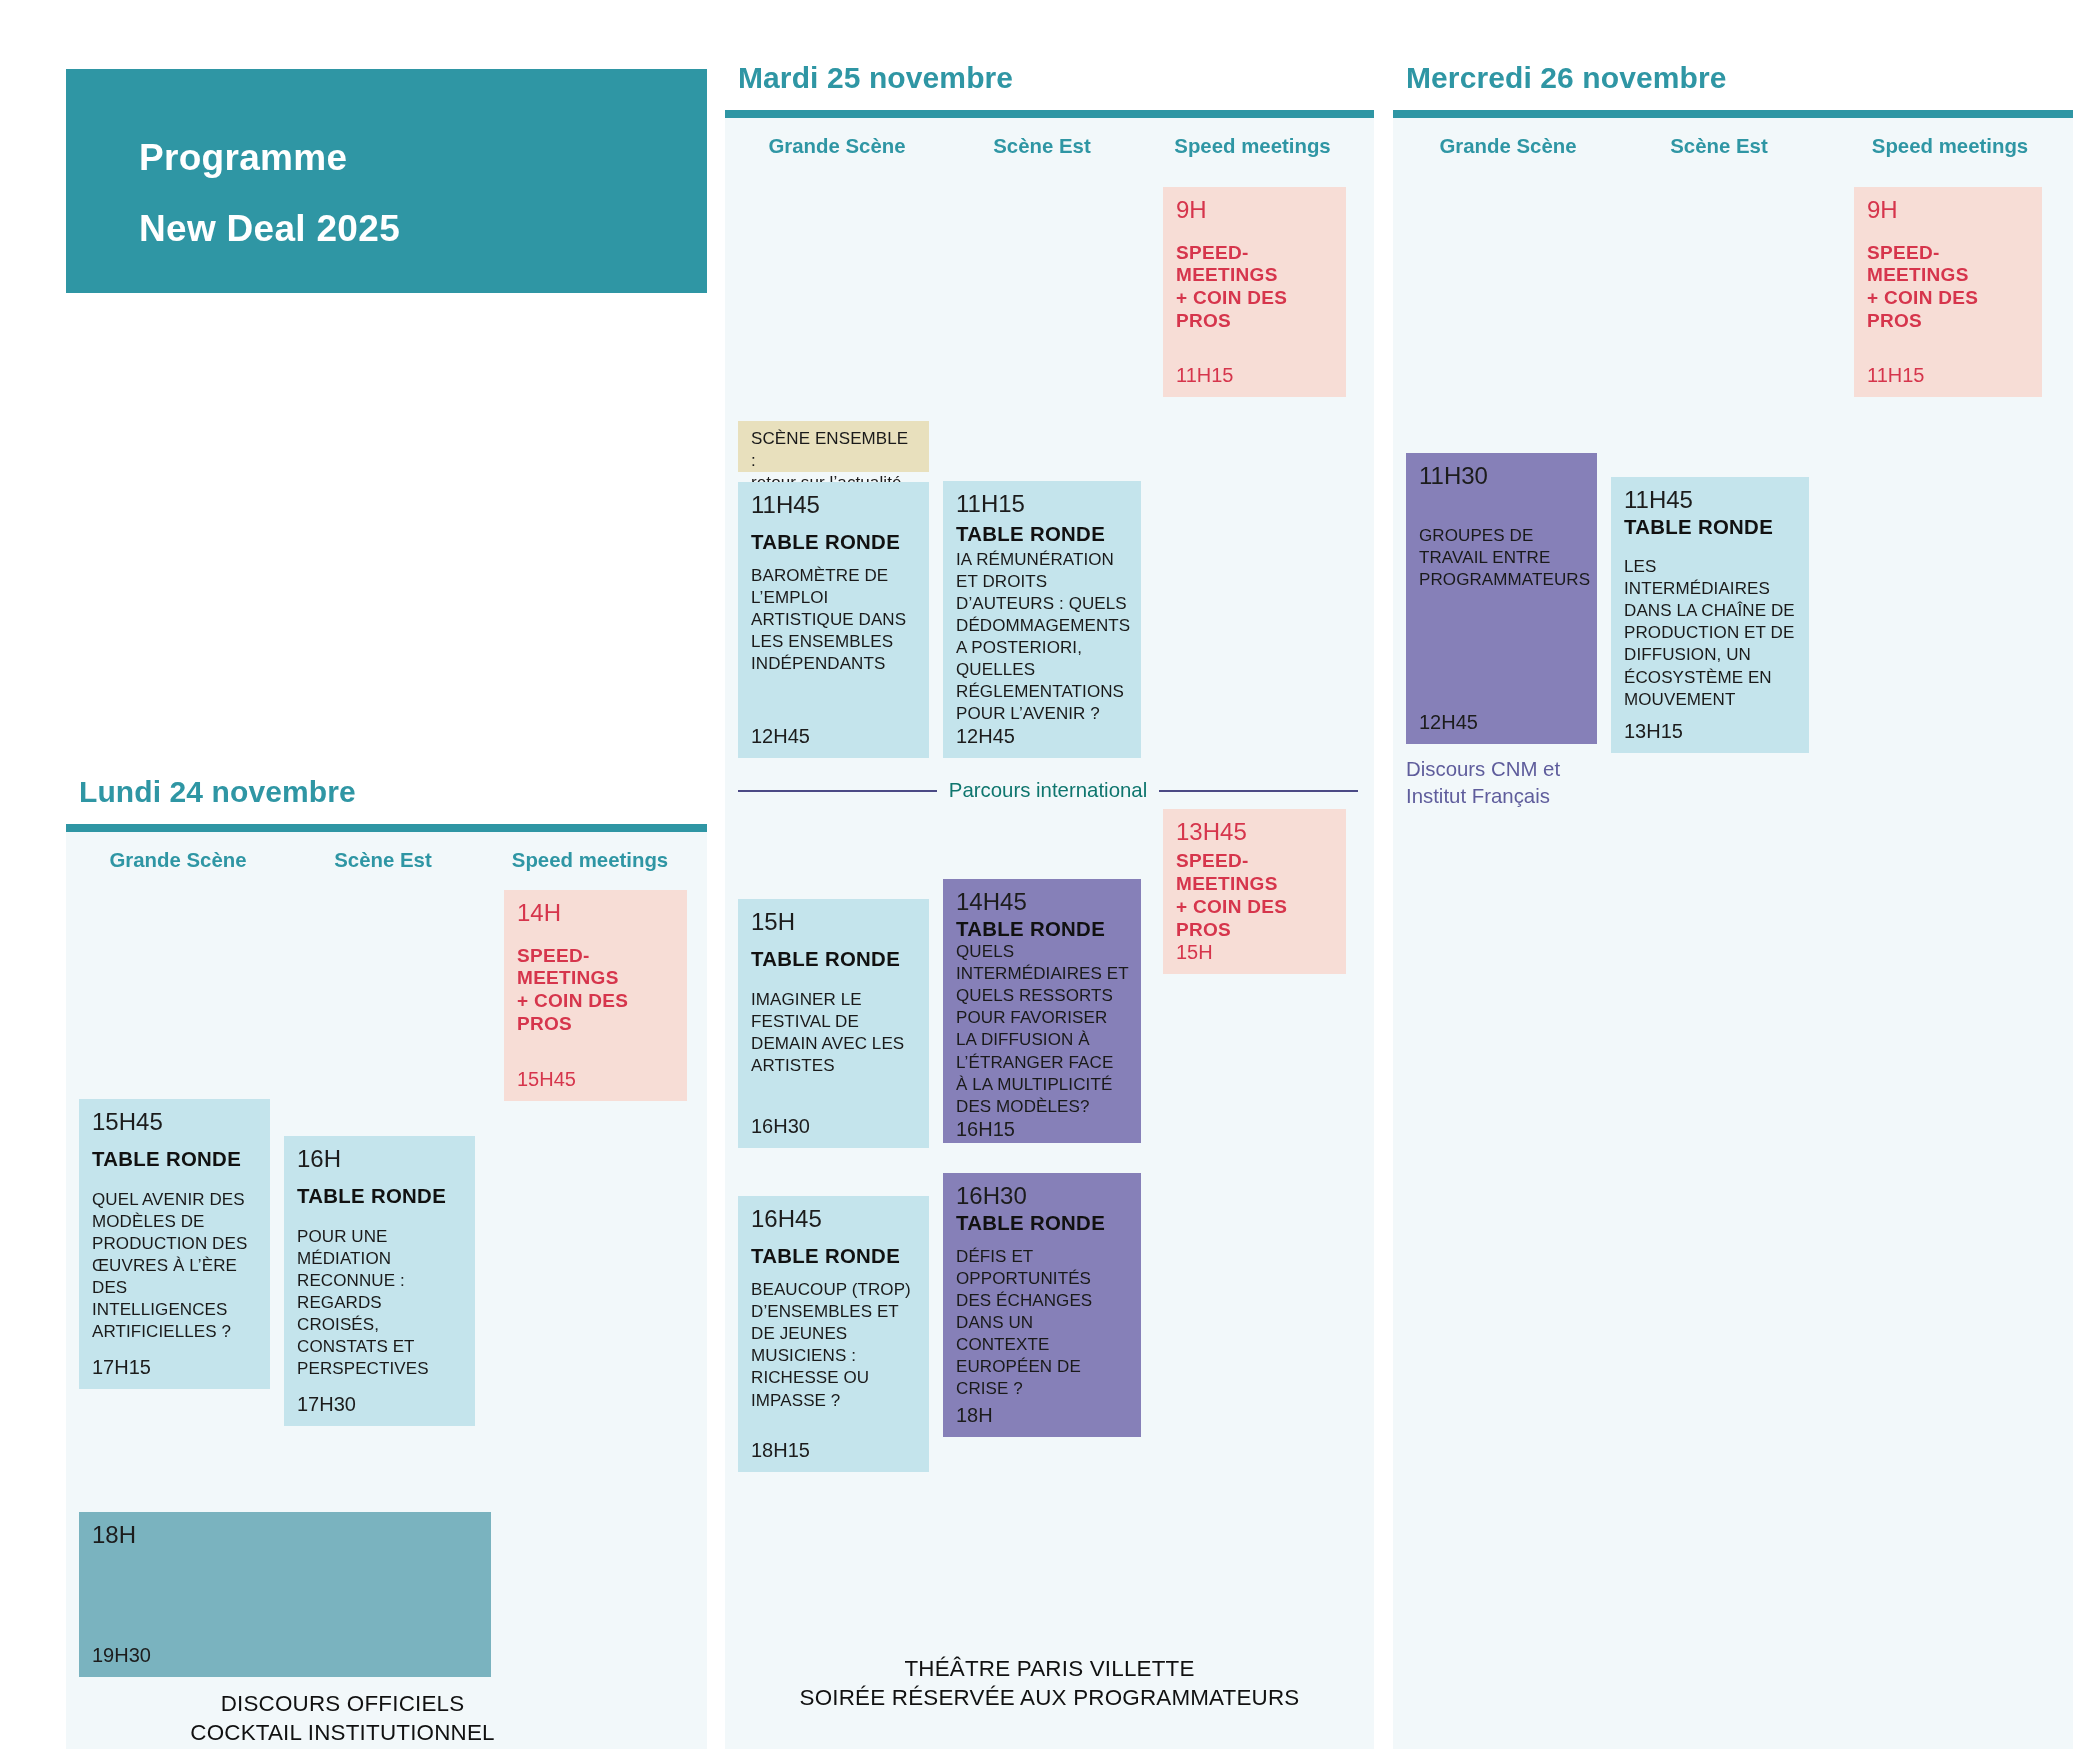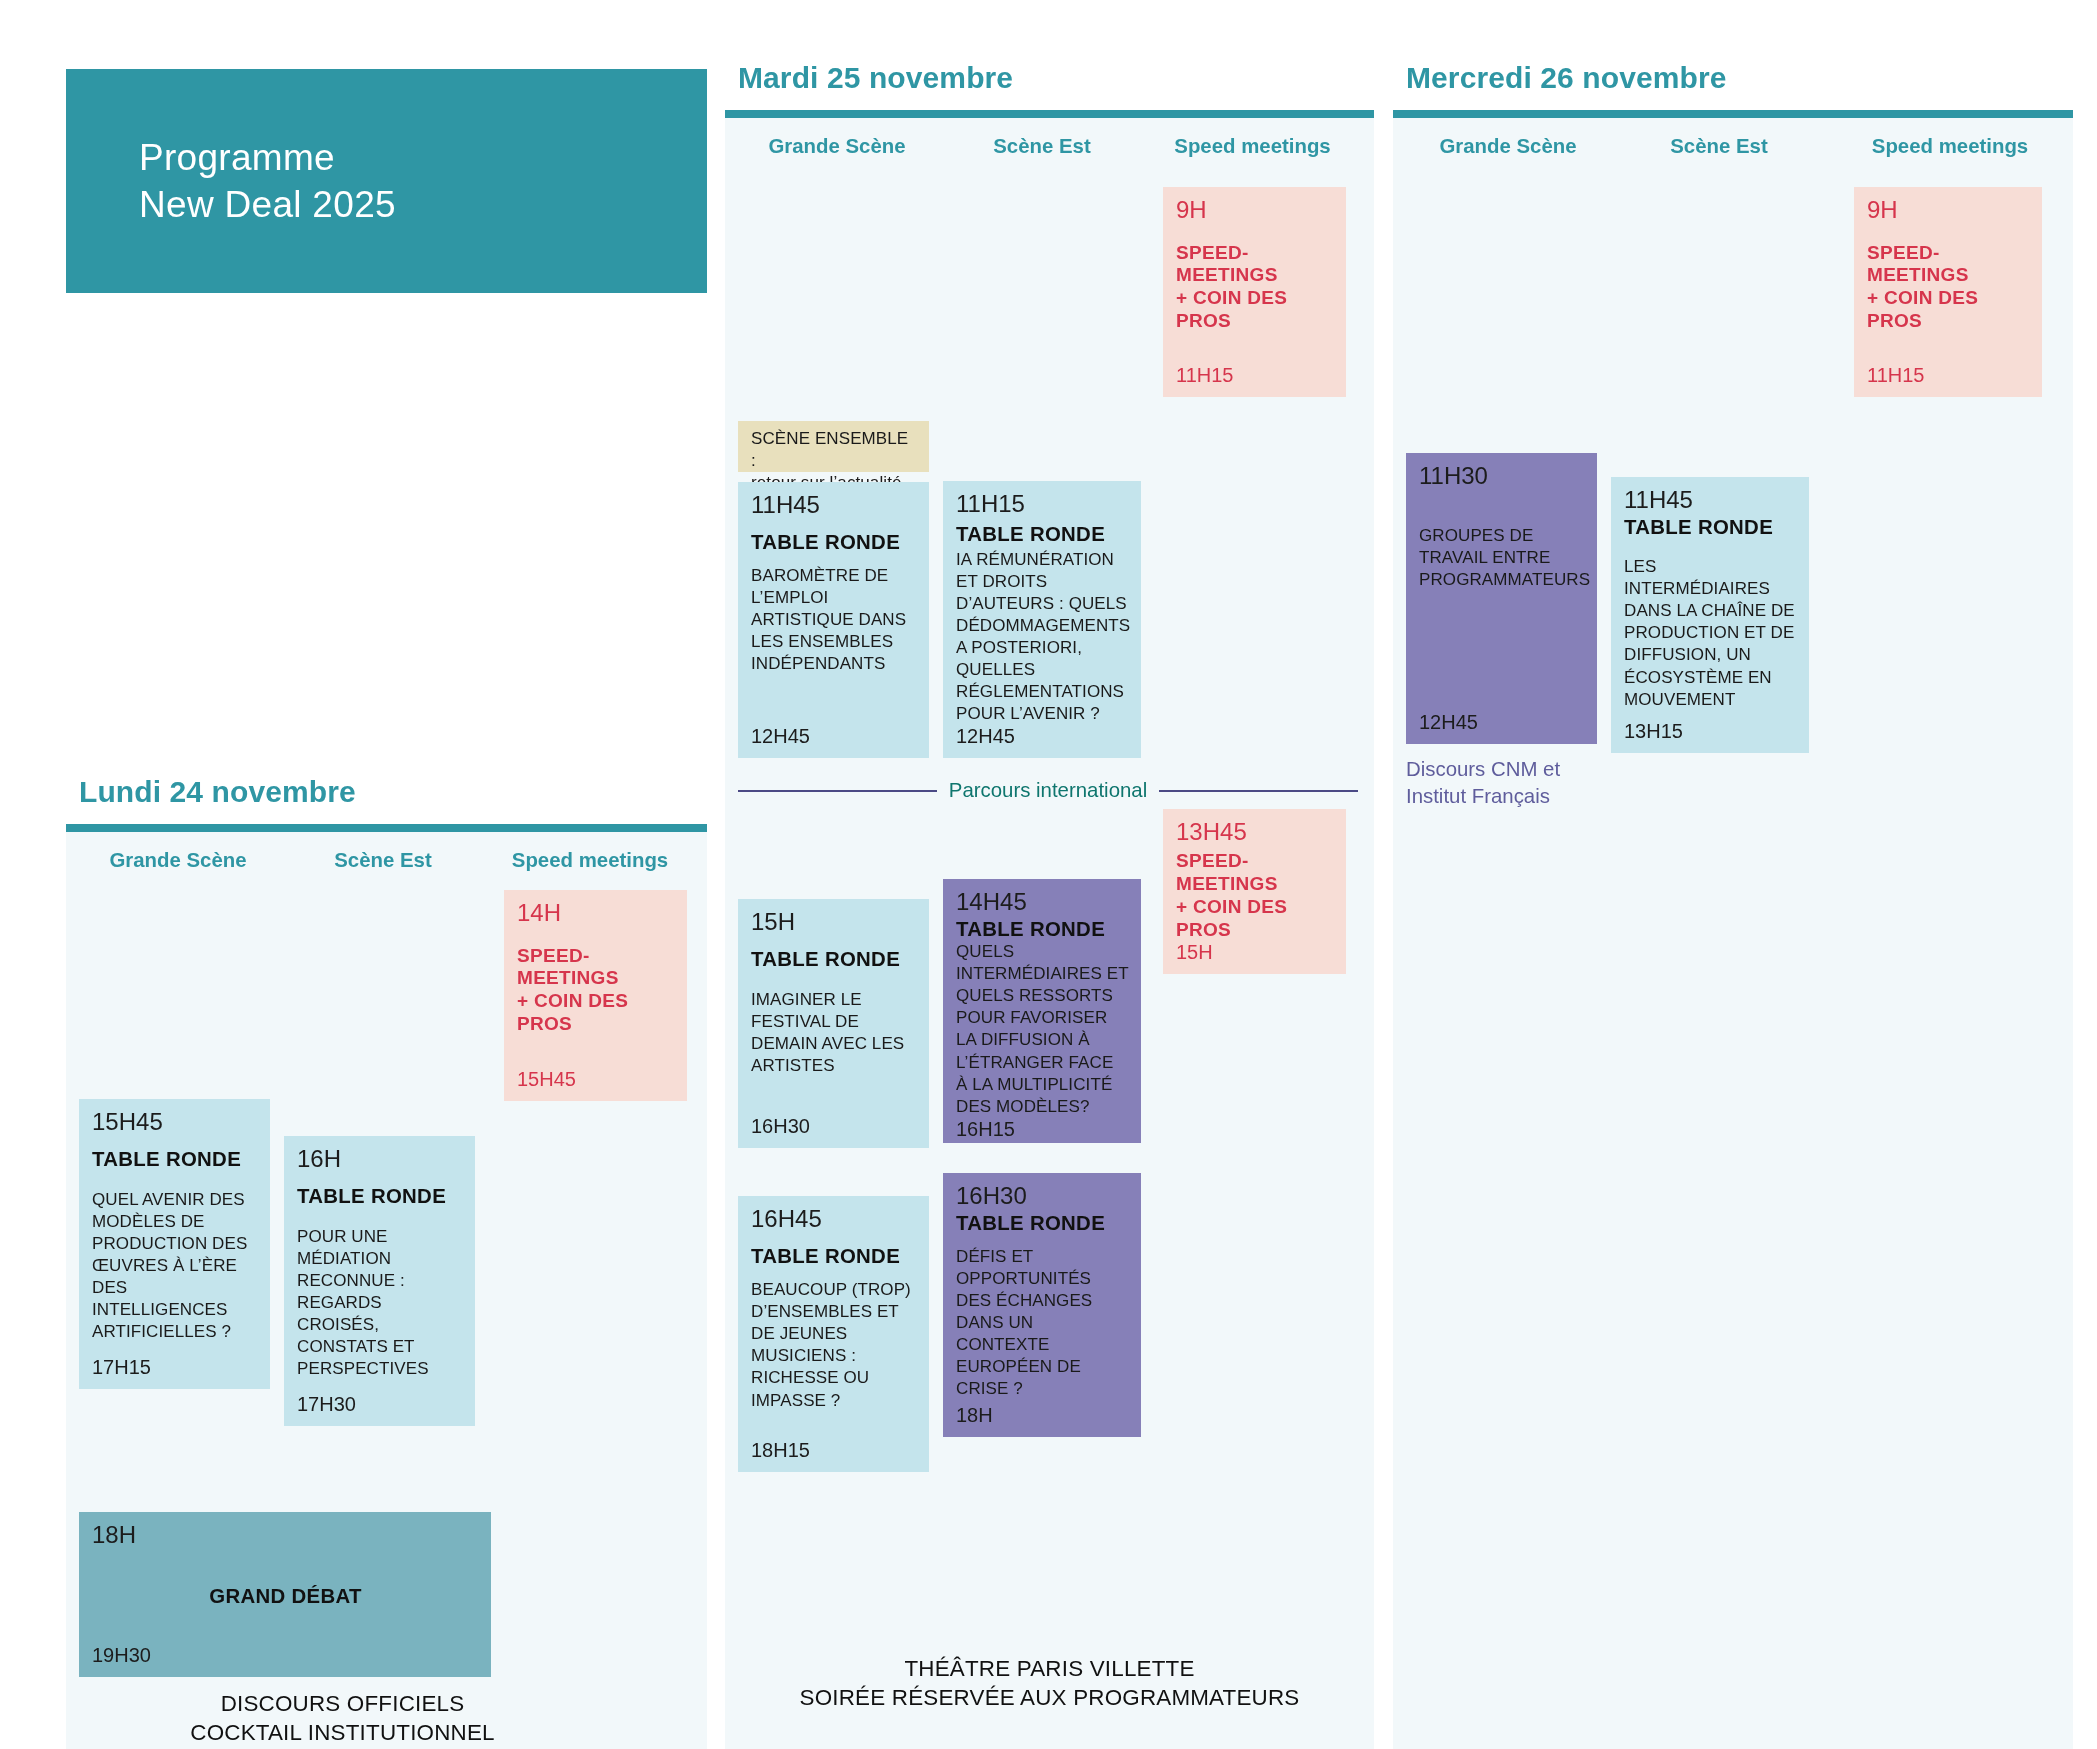--- a/index.html
+++ b/index.html
@@ -17,23 +17,24 @@
     left: 66px; top: 69px;
     width: 641px; height: 224px;
     background: var(--teal);
     display: flex; flex-direction: column;
     justify-content: center;
     padding-left: 73px;
   }
   .title-card .line {
     color: #ffffff;
     font-size: 37px;
-    font-weight: normal;
+    font-weight: bold;
     line-height: 1.28;
     letter-spacing: 0.3px;
+    margin-top: 24px;
   }
 
   
   .day { position: absolute; }
   .day-title {
     color: var(--teal);
     font-size: 30px;
     font-weight: bold;
     letter-spacing: 0.1px;
     margin-bottom: 14.5px;
@@ -158,23 +159,20 @@
         <div class="t-start">16H</div>
         <div class="gap-s"></div>
         <div class="kind">TABLE RONDE</div>
         <div class="gap-m"></div>
         <div class="desc">POUR UNE MÉDIATION RECONNUE : REGARDS CROISÉS, CONSTATS ET PERSPECTIVES</div>
         <div class="t-end">17H30</div>
       </div>
 
       <div class="blk teal" style="left:13px; top:680px; width:412px; height:165px;">
         <div class="t-start">18H</div>
-        <div style="flex:1; display:flex; align-items:center; justify-content:center;">
-          <div class="center-kind">GRAND DÉBAT</div>
-        </div>
         <div class="t-end">19H30</div>
       </div>
 
       <div class="footer" style="left:13px; top:857px; width:527px; white-space:pre-line;">DISCOURS OFFICIELS
 COCKTAIL INSTITUTIONNEL</div>
     </div>
   </div>
 
   <div class="day" style="left:725px; top:61px; width:649px;">
     <div class="day-title">Mardi 25 novembre</div>

